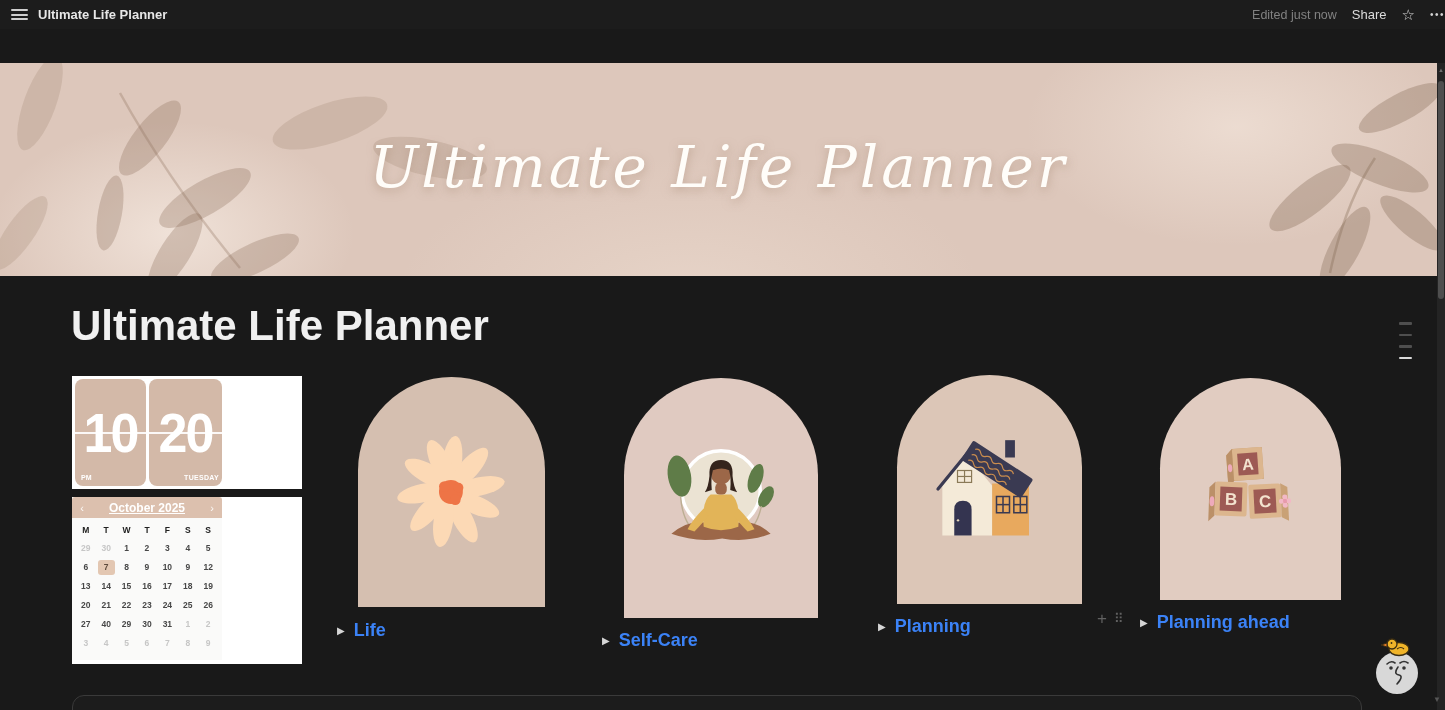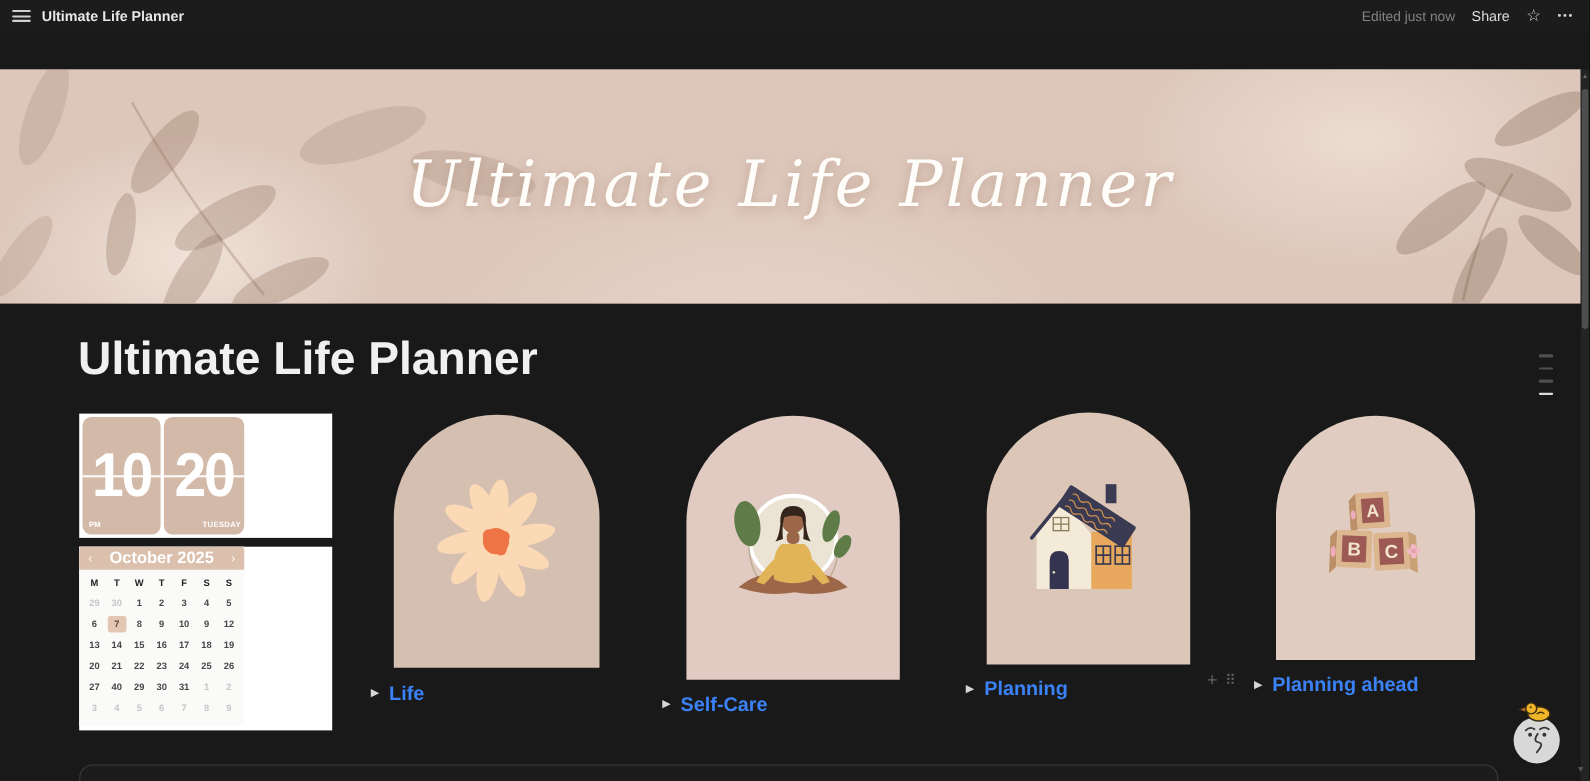--- a/index.html
+++ b/index.html
@@ -7,21 +7,21 @@
   #frame{position:relative;width:1445px;height:710px;background:#191919;overflow:hidden;
          font-family:"Liberation Sans",sans-serif;}
 
   
   .topbar{position:absolute;left:0;top:0;width:1445px;height:29px;background:#1c1c1c;
           display:flex;align-items:center;}
   .hamburger{width:17px;height:11px;margin-left:11px;display:flex;flex-direction:column;
              justify-content:space-between;cursor:pointer;}
   .hamburger span{display:block;height:2px;background:#cfcfcf;border-radius:1px;}
   .tb-title{margin-left:10px;font-size:13px;font-weight:600;color:#e7e7e7;}
-  .tb-right{margin-left:auto;display:flex;align-items:center;gap:15px;padding-right:14px;}
+  .tb-right{margin-left:auto;display:flex;align-items:center;gap:15px;}
   .tb-edited{font-size:12.5px;color:#828282;}
   .tb-share{font-size:13px;color:#dcdcdc;}
   .tb-star{font-size:15px;color:#d2d2d2;line-height:1;}
   .tb-more{font-size:10px;letter-spacing:1.5px;color:#d2d2d2;}
 
   
   .banner{position:absolute;left:0;top:29px;width:1445px;height:34px;background:#1d2a42;
           display:flex;align-items:center;justify-content:center;gap:18px;}
   .banner-msg{font-size:13.5px;font-weight:600;color:#6f9ad8;}
   .banner-btn{display:flex;align-items:center;gap:6px;height:24px;padding:0 11px;
@@ -65,21 +65,21 @@
   .flip-meridiem{position:absolute;left:9px;bottom:8px;font-size:7px;font-weight:700;color:#fff;}
   .flip-weekday{position:absolute;left:103px;bottom:8px;width:44px;text-align:right;
                 font-size:7px;font-weight:700;color:#fff;letter-spacing:.3px;}
 
   
   .cal-card{position:absolute;left:72px;top:497px;width:230px;height:167px;background:#fff;}
   .cal-inner{position:absolute;left:0;top:0;width:150px;height:163px;background:#fafaf9;}
   .cal-head{height:21px;background:#dcc0ae;border-radius:3px 3px 0 0;display:flex;
             align-items:center;color:#fff;}
   .cal-nav{width:20px;text-align:center;font-size:11px;color:rgba(255,255,255,.9);cursor:pointer;}
-  .cal-title{flex:1;text-align:center;font-size:15px;font-weight:700;}
+  .cal-title{flex:1;text-align:center;font-size:12px;font-weight:700;text-decoration:underline;}
   .cal-grid{display:grid;grid-template-columns:repeat(7,20.4px);grid-auto-rows:19px;
             justify-content:center;align-items:center;margin-top:2px;}
   .ch{text-align:center;font-size:8.5px;font-weight:700;color:#202020;}
   .cd{text-align:center;font-size:8.5px;font-weight:600;color:#474747;border-radius:3px;
       width:17px;height:15px;line-height:15px;margin:0 auto;cursor:pointer;}
   .cd.mut{color:#c6c6c6;}
   .cd.sel{background:#e3c7b2;color:#5d4a3c;}
 
   
   .arch{position:absolute;display:flex;align-items:center;justify-content:center;}

